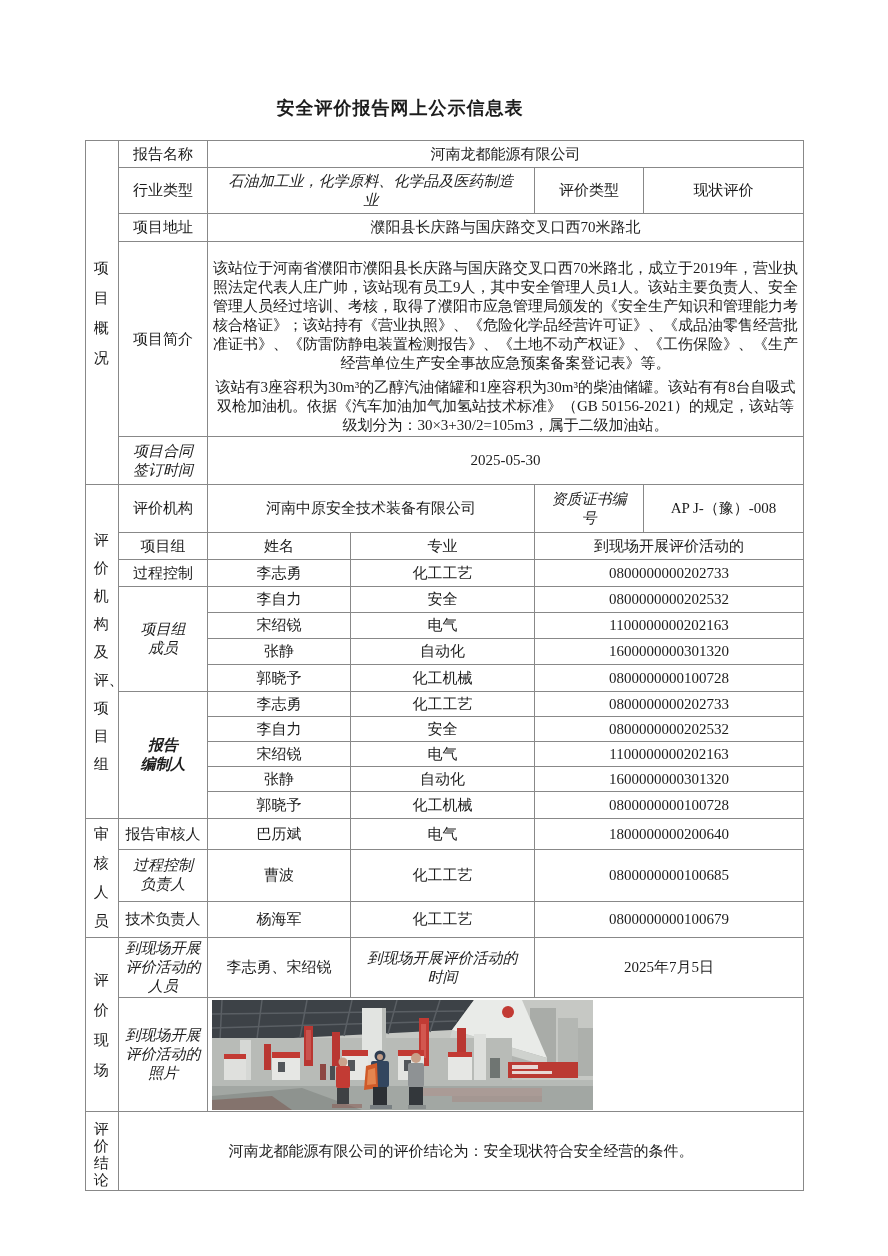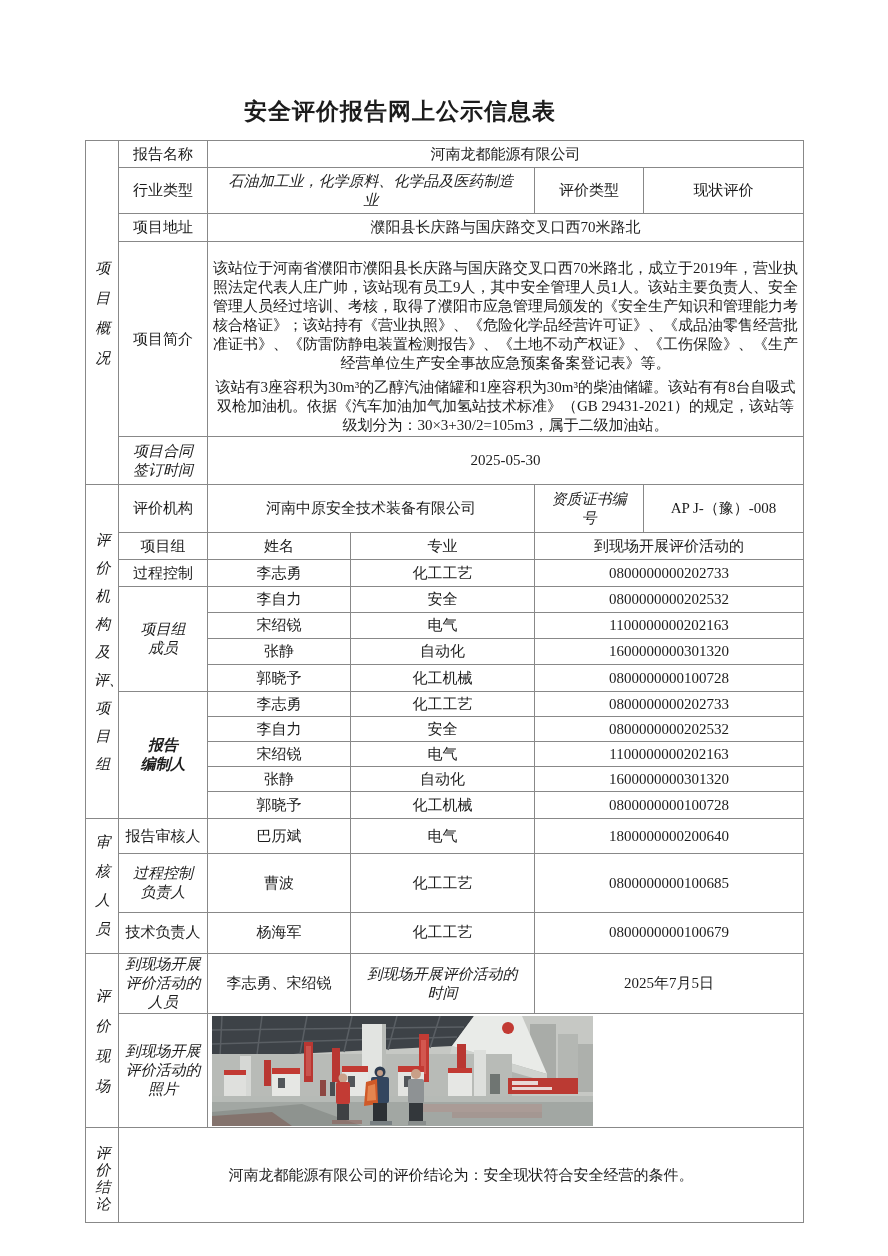--- a/index.html
+++ b/index.html
@@ -4,32 +4,32 @@
 <style>
   html,body{margin:0;padding:0;}
   body{
     width:888px;height:1256px;background:#ffffff;overflow:hidden;
     font-family:"Liberation Serif","DejaVu Serif",serif;
     color:#1c1c1c;
   }
   .page{position:relative;width:888px;height:1256px;}
   .doc-title{
     position:absolute;left:0;top:96px;width:800px;text-align:center;
-    font-size:23px;font-weight:bold;letter-spacing:1px;
+    font-size:18px;font-weight:bold;letter-spacing:1px;
   }
   table.sheet{
     position:absolute;left:85px;top:140px;
     border-collapse:collapse;table-layout:fixed;width:718px;
   }
   table.sheet td{
     border:1px solid #888;padding:1px 4px;vertical-align:middle;
     font-size:15px;line-height:19px;text-align:center;overflow:hidden;
   }
   td.vcell{padding:0;}
-  .vlabel{width:1.1em;margin:8px auto;word-break:break-all;text-align:right;line-height:30px;font-style:italic;}
+  .vlabel{width:1.1em;margin:0 auto;word-break:break-all;text-align:left;line-height:30px;}
   .vlabel.lh28{line-height:28px;}
   .vlabel.lh29{line-height:29px;}
   .vlabel.tight{line-height:17px;}
   .pre{white-space:pre-line;font-style:italic;}
   td.left{text-align:left;}
   td.top{vertical-align:top;}
   .summary-cell{text-align:justify;font-size:14.5px;line-height:17px;padding:2px 6px;}
   .summary-cell p{margin:16px 0 5px 0;}
   .summary-cell p:last-child{margin:0;}
   .bold{font-weight:bold;}
@@ -69,21 +69,21 @@
       <td>现状评价</td>
     </tr>
     <tr style="height:28px">
       <td>项目地址</td>
       <td colspan="4">濮阳县长庆路与国庆路交叉口西70米路北</td>
     </tr>
     <tr style="height:160px">
       <td>项目简介</td>
       <td colspan="4" class="summary-cell">
         <p>该站位于河南省濮阳市濮阳县长庆路与国庆路交叉口西70米路北，成立于2019年，营业执照法定代表人庄广帅，该站现有员工9人，其中安全管理人员1人。该站主要负责人、安全管理人员经过培训、考核，取得了濮阳市应急管理局颁发的《安全生产知识和管理能力考核合格证》；该站持有《营业执照》、《危险化学品经营许可证》、《成品油零售经营批准证书》、《防雷防静电装置检测报告》、《土地不动产权证》、《工伤保险》、《生产经营单位生产安全事故应急预案备案登记表》等。</p>
-        <p>该站有3座容积为30m³的乙醇汽油储罐和1座容积为30m³的柴油储罐。该站有有8台自吸式双枪加油机。依据《汽车加油加气加氢站技术标准》（GB 29431-2021）的规定，该站等级划分为：30×3+30/2=105m3，属于二级加油站。</p>
+        <p>该站有3座容积为30m³的乙醇汽油储罐和1座容积为30m³的柴油储罐。该站有有8台自吸式双枪加油机。依据《汽车加油加气加氢站技术标准》（GB 50156-2021）的规定，该站等级划分为：30×3+30/2=105m3，属于二级加油站。</p>
       </td>
     </tr>
     <tr style="height:48px">
       <td class="pre">项目合同
 签订时间</td>
       <td colspan="4">2025-05-30</td>
     </tr>
 
     <tr style="height:48px">
       <td rowspan="12" class="vcell">

